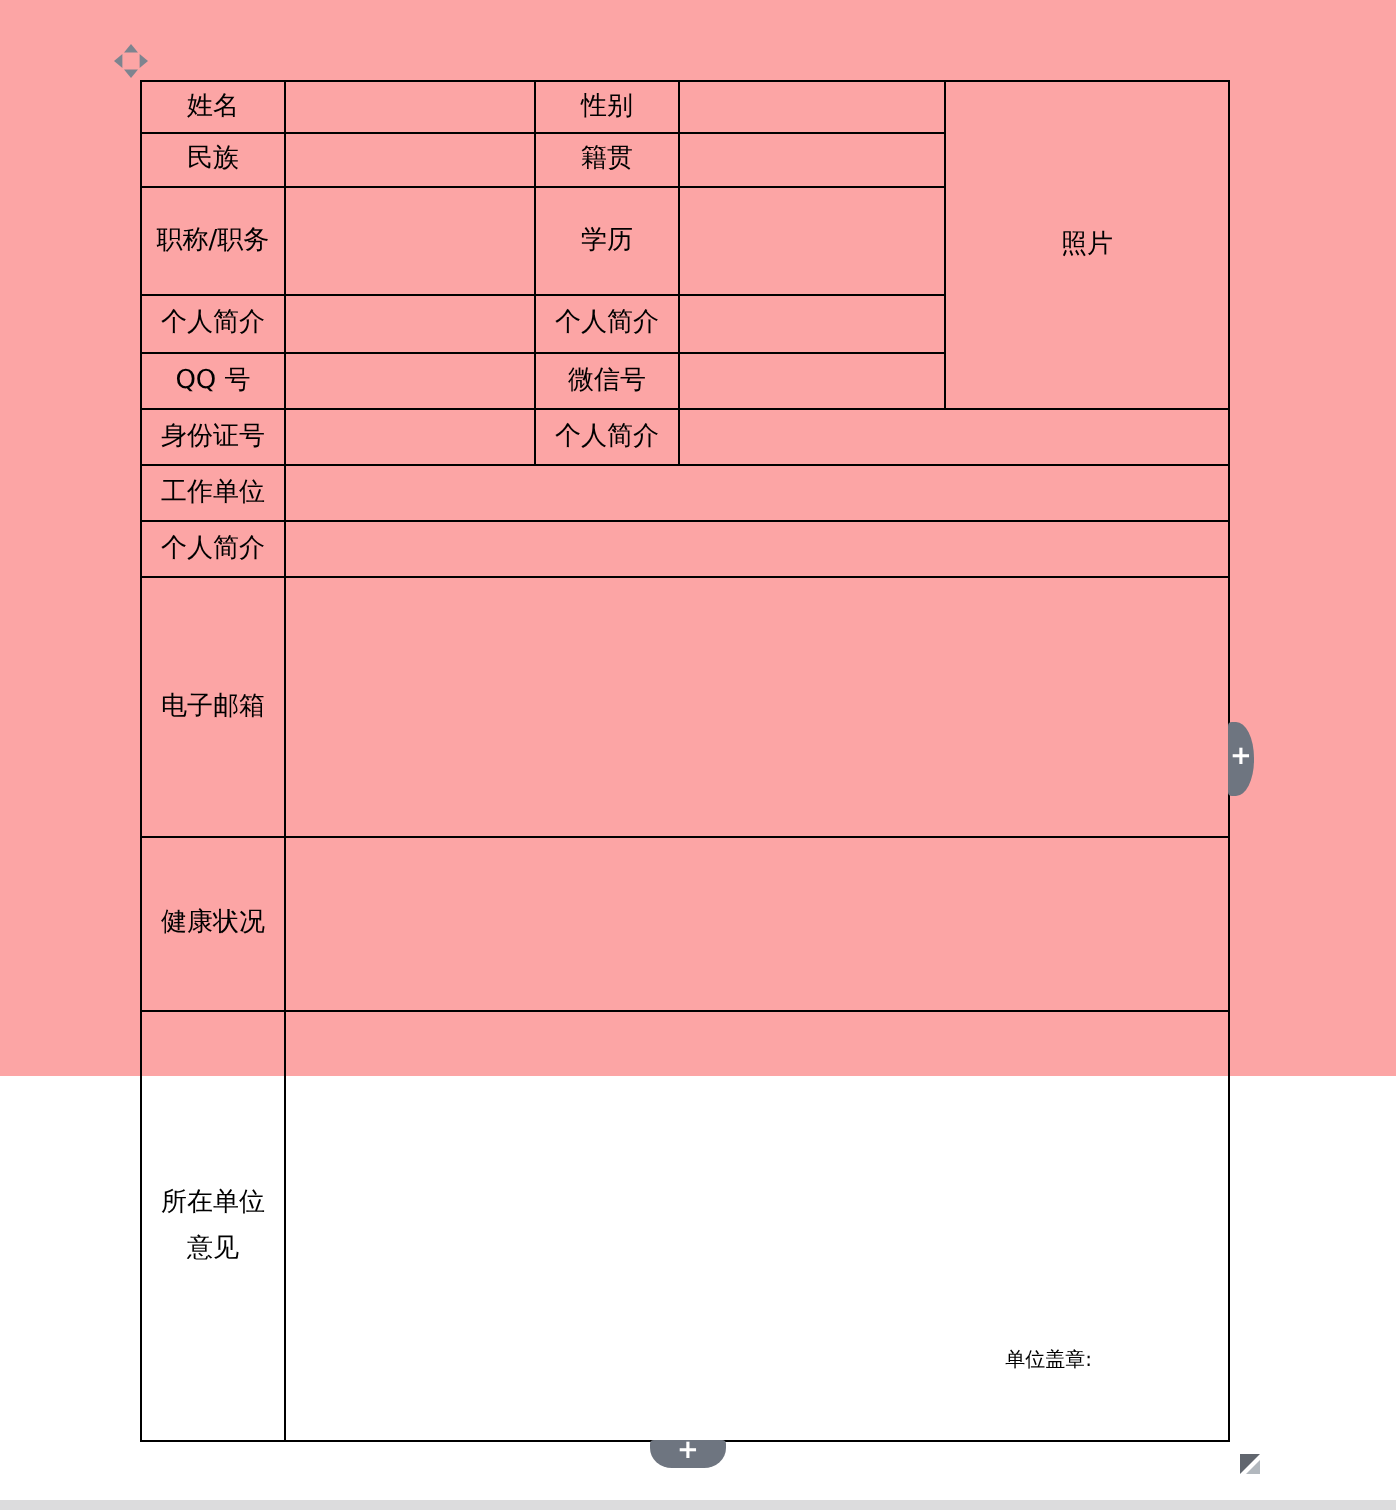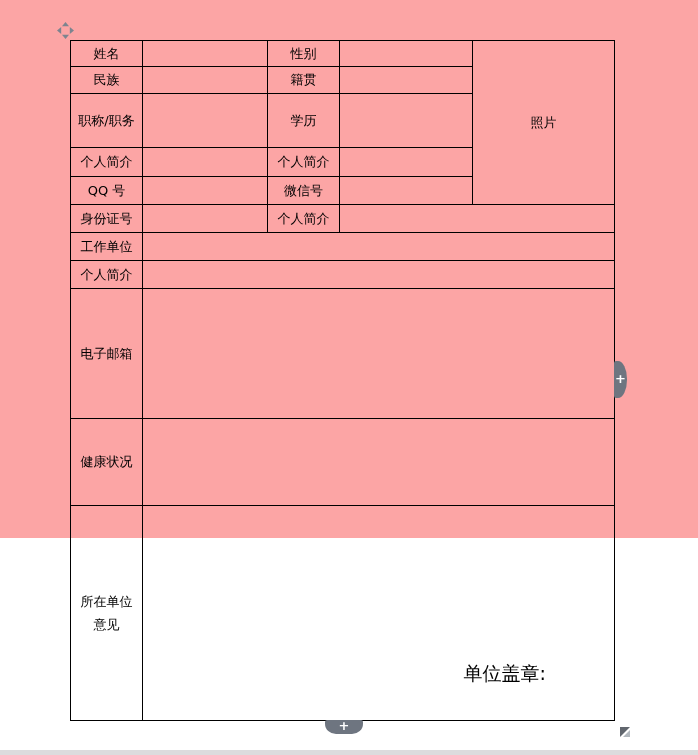--- a/index.html
+++ b/index.html
@@ -28,21 +28,21 @@
     padding: 0 7px;
     word-break: break-all;
     overflow: hidden;
   }
   td.val { padding: 0 4px; }
   td.opinion-cell { position: relative; }
   .seal {
     position: absolute;
     right: 68px;
     bottom: 30px;
-    font-size: 19px;
+    font-size: 10px;
     white-space: nowrap;
   }
 
   
   .move-handle {
     position: absolute; left: 56px; top: 21px;
     width: 19px; height: 19px; cursor: move;
   }
   .insert-col-btn {
     position: absolute; left: 614px; top: 361px;

